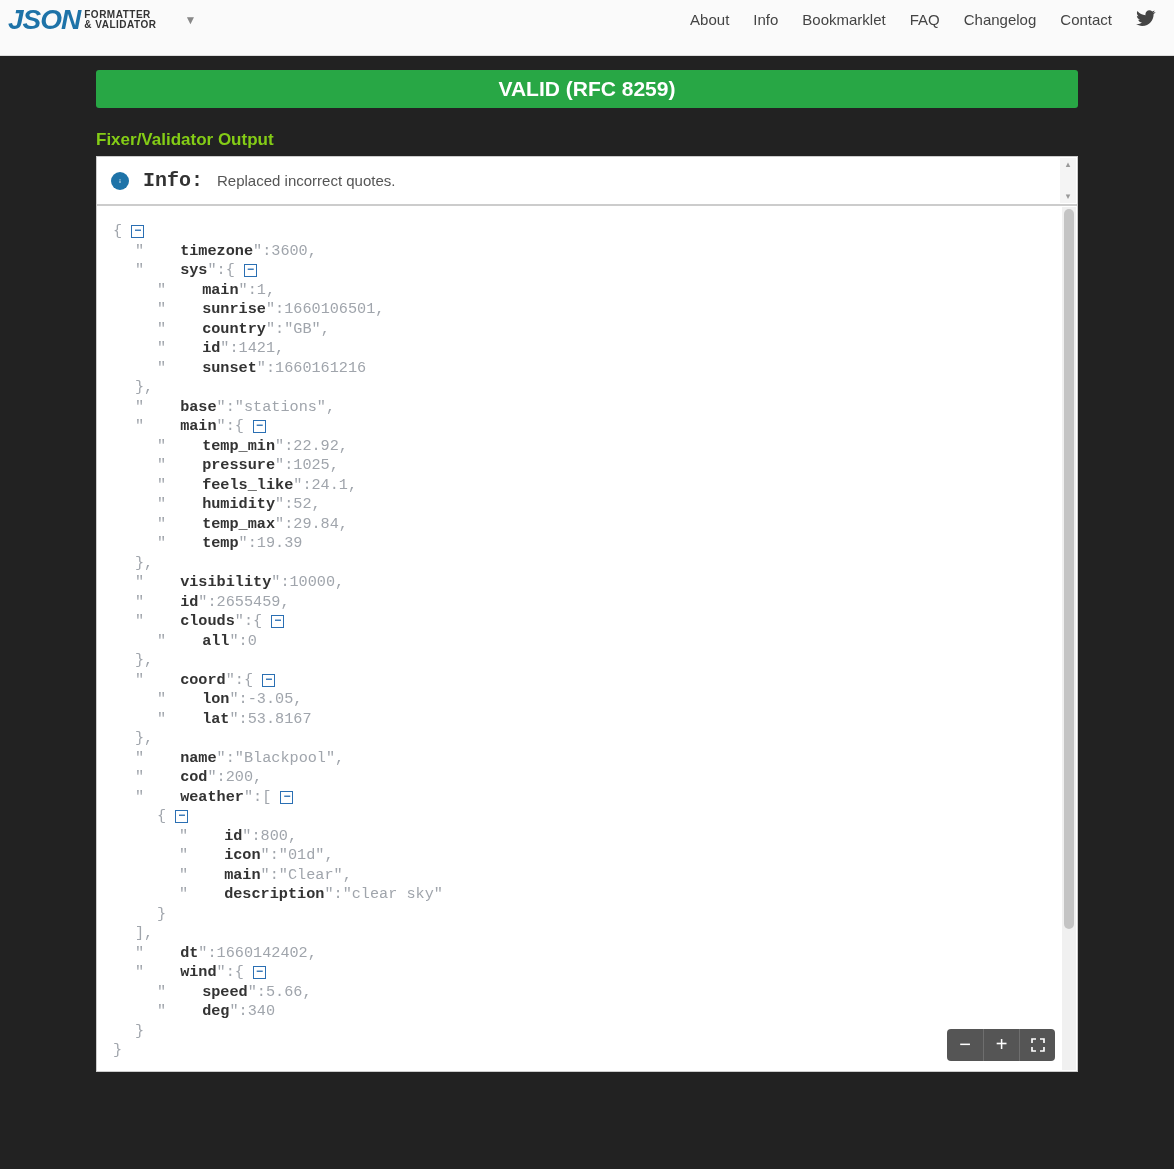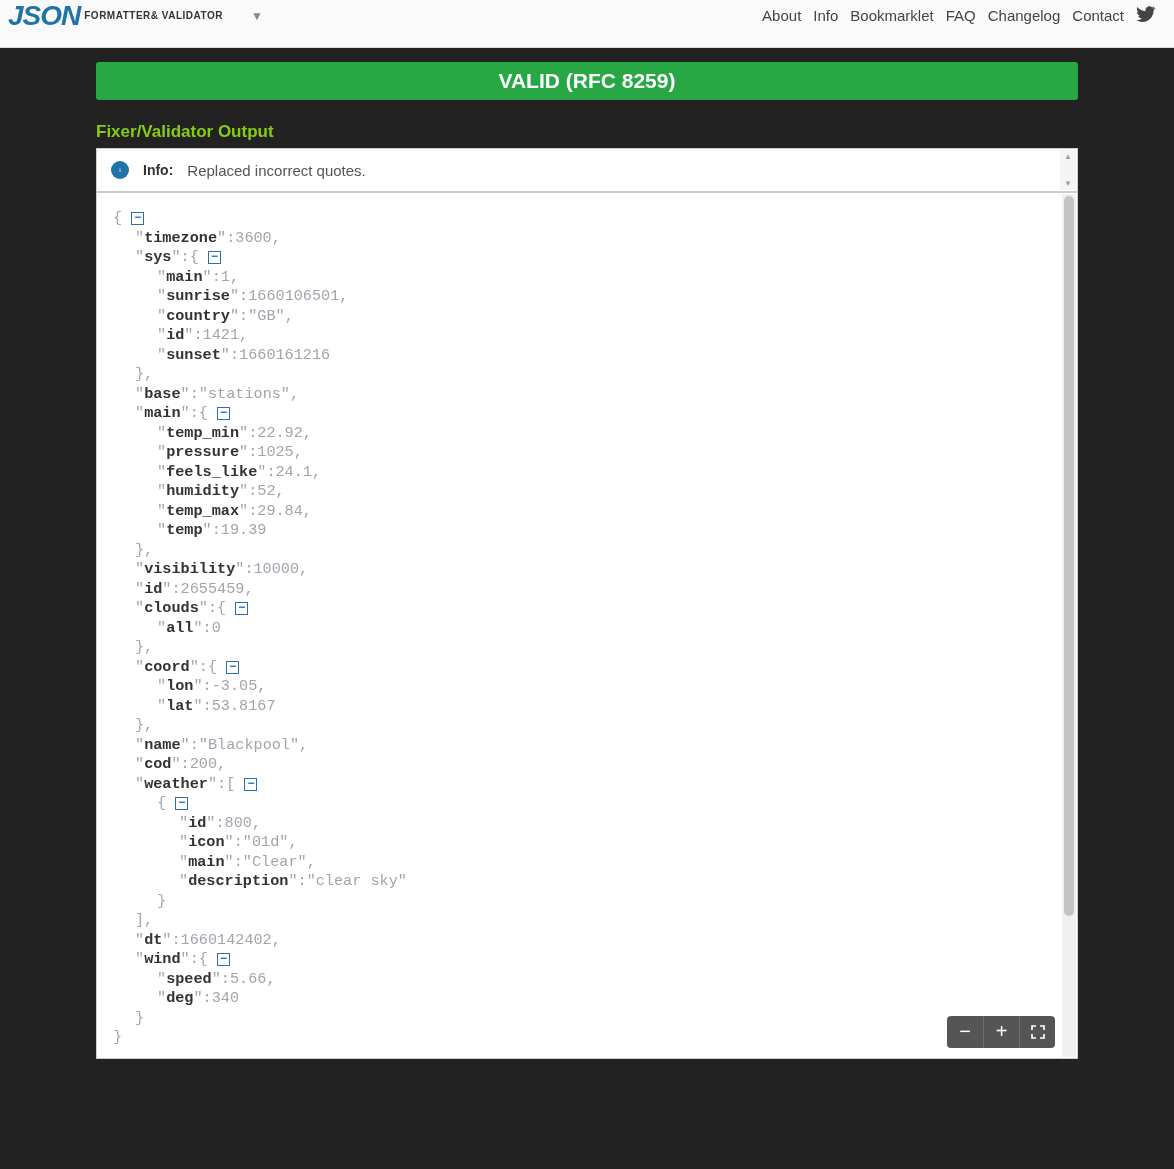--- a/index.html
+++ b/index.html
@@ -1,44 +1,44 @@
 <!DOCTYPE html>
 <html><head>
 <meta charset="utf-8">
 <style>
   * { box-sizing: border-box; margin:0; padding:0; }
   body { font-family: Arial, Helvetica, sans-serif; background:#222; color:#333; width:1174px; }
   
-  .topbar { background:#fafafa; border-bottom:1px solid #ddd; height:48px; display:flex; align-items:center; justify-content:space-between; padding:0 18px 16px 8px; }
+  .topbar { background:#fafafa; border-bottom:1px solid #ddd; height:56px; display:flex; align-items:center; justify-content:space-between; padding:0 18px 16px 8px; }
   .logo-wrap { display:flex; align-items:center; gap:6px; }
   .logo { display:flex; align-items:center; font-weight:900; letter-spacing:-1px; }
   .logo-json { font-size:28px; color:#1e73a8; font-style:italic; font-weight:900; margin-right:4px;}
-  .logo-sub { display:flex; font-size:10px; line-height:10px; color:#333; font-weight:800; letter-spacing:0.5px;}
+  .logo-sub { display:flex; flex-direction:column; font-size:10px; line-height:10px; color:#333; font-weight:800; letter-spacing:0.5px;}
   .logo-caret { margin-left:22px; color:#888; font-size:12px; cursor:pointer;}
-  .nav { display:flex; gap:12px; align-items:center; }
+  .nav { display:flex; gap:24px; align-items:center; }
   .nav a { color:#444; text-decoration:none; font-size:15px; cursor:pointer;}
   .twitter-icon { width:20px; height:20px; }
   
   .content { width: 982px; margin: 0 auto; padding-top:14px;}
   .valid-banner { background:#28a745; color:#fff; font-weight:800; font-size:21px; text-align:center; padding:7px 12px; border-radius:3px;}
   .section-title { color:#84cc16; font-size:17px; font-weight:800; margin-top:22px; margin-bottom:6px;}
   .info-box { background:#fff; border:1px solid #ccc; padding:12px 14px; display:flex; align-items:center; gap:14px; position:relative;}
   .info-icon { width:18px;height:18px;border-radius:50%; background:#1e73a8; display:inline-flex;align-items:center;justify-content:center;}
   .info-icon svg{fill:#fff;}
-  .info-label { font-weight:800; color:#333; font-size:14px;}
+  .info-label { font-weight:800; color:#333; font-size:20px;font-family:Liberation Mono, monospace;}
   .info-msg { color:#555; font-size:15px; }
   .info-scroll { position:absolute; right:1px; top:1px; bottom:1px; width:16px; background:#f4f4f4; display:flex; flex-direction:column; justify-content:space-between; align-items:center; padding:2px 0;}
   .info-scroll span{color:#999;font-size:9px;line-height:1;}
   
   .json-panel { background:#fff; border:1px solid #ccc; padding:16px 10px 10px 16px; font-family: "Courier New", monospace; font-size:15.2px; line-height:19.5px; position:relative; color:#a0a5ac; overflow:hidden;}
   .json-panel .scrollbar { position:absolute; right:1px; top:1px; bottom:1px; width:14px; background:#f0f0f0;}
   .json-panel .scrollbar .thumb { position:absolute; left:2px; right:2px; top:2px; height:720px; background:#c4c4c4; border-radius:6px;}
   .line { white-space:pre; }
   .ind1{padding-left:22px;} .ind2{padding-left:44px;} .ind3{padding-left:66px;}
-  .k { color:#333; font-weight:700; } 
+  .k { color:#333; font-weight:700;margin-left:36px; } 
   .p { color:#a0a5ac; } 
   .s { color:#a0a5ac; } 
   .toggle { display:inline-block; width:13px;height:13px;border:1.5px solid #2a6fb3;color:#2a6fb3;font-size:12px;line-height:9px;text-align:center;font-family:Arial;vertical-align:1px; cursor:pointer; font-weight:700; background:#fff;}
   .toolbar { position:absolute; right:22px; bottom:10px; background:#555;border-radius:4px;display:flex;}
   .toolbar button{background:none;border:none;color:#fff;width:36px;height:32px;font-size:20px;display:flex;align-items:center;justify-content:center;cursor:pointer;}
   .toolbar button + button { border-left:1px solid rgba(255,255,255,0.15);}
   .fs-icon{width:16px;height:16px;}
 </style>
 </head>
 <body>

